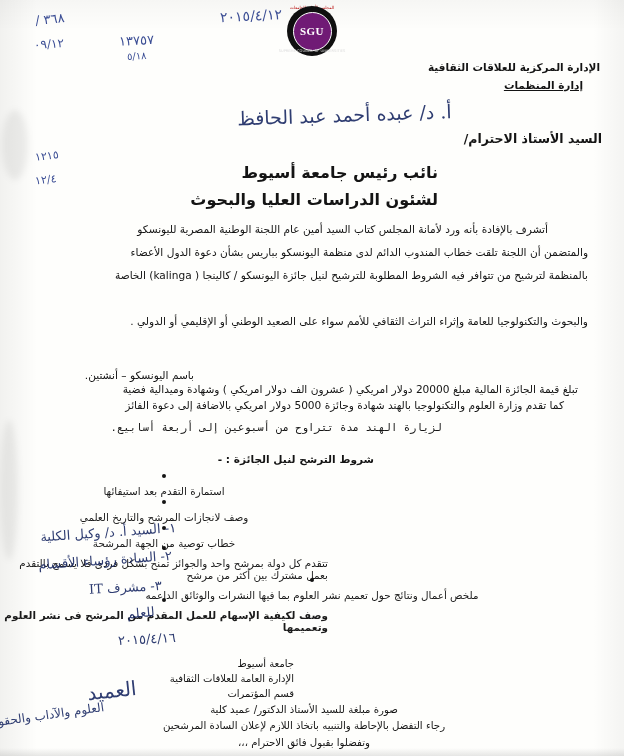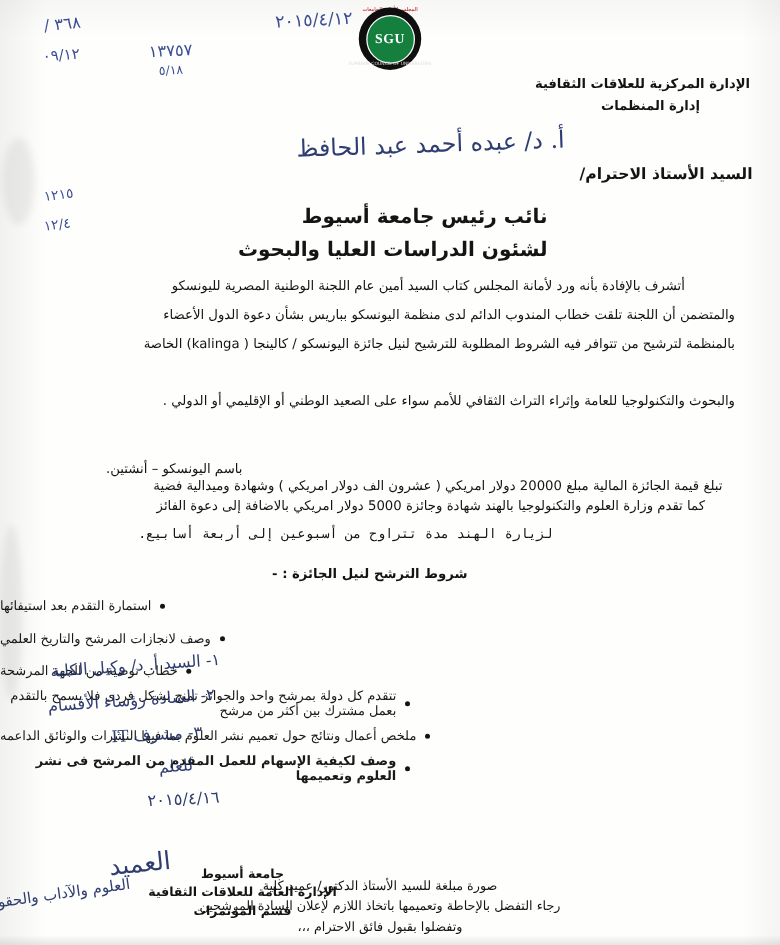--- a/index.html
+++ b/index.html
@@ -55,21 +55,21 @@
     justify-content: center;
   }
   .logo-seal .inner {
     width: 37px;
     height: 37px;
     border-radius: 50%;
     border: 1px solid #fff;
     display: flex;
     align-items: center;
     justify-content: center;
-    background: #15803d;
+    background: #701a75;
   }
   .logo-seal .sgu {
     color: #fff;
     font-size: 11px;
     font-weight: bold;
     letter-spacing: .5px;
     font-family: "Liberation Serif", serif;
   }
   .logo-arc-top {
     position: absolute;
@@ -96,21 +96,21 @@
     position: absolute;
     right: 24px;
     font-size: 10.5px;
     font-weight: bold;
     color: #141414;
     direction: rtl;
     white-space: nowrap;
     text-align: right;
   }
   .hdr-1 { top: 61px; }
-  .hdr-2 { top: 79px; right: 64px; }
+  .hdr-2 { top: 79px; right: 41px; text-decoration: underline; }
 
   
   .hw {
     position: absolute;
     color: #2b3f8c;
     font-family: "DejaVu Serif", serif;
     direction: rtl;
     white-space: nowrap;
     opacity: .92;
     transform-origin: right center;
@@ -138,41 +138,40 @@
     font-size: 10.6px;
     line-height: 1.35;
   }
   .bullets {
     position: absolute;
     direction: rtl;
     font-size: 10.4px;
   }
   .bullet-row {
     display: flex;
+    flex-direction: column;
     align-items: center;
-    justify-content: flex-end;
+    justify-content: center;
     gap: 7px;
     height: 26px;
   }
   .bullet-dot {
     width: 4px;
     height: 4px;
     border-radius: 50%;
     background: #141414;
     flex: 0 0 auto;
   }
   .footer-block {
     position: absolute;
     direction: rtl;
     font-size: 10px;
     line-height: 1.5;
-    font-weight: bold;
-    color: #141414;
-    text-align: center;
-    margin-top: 36px;
+    font-weight: normal;
+    color: #141414;
   }
   .footer-note {
     position: absolute;
     direction: rtl;
     font-size: 10.2px;
     line-height: 1.6;
     color: #141414;
     text-align: center;
   }
   .bottom-cut {
@@ -266,21 +265,21 @@
   <div class="hw hw-ink-dark" style="top:630px; right:448px; font-size:13px; transform: rotate(-3deg);">٢٠١٥/٤/١٦</div>
 
   <div class="footer-block" style="top:656px; right:330px; width:200px;">
     <div>جامعة أسيوط</div>
     <div>الإدارة العامة للعلاقات الثقافية</div>
     <div>قسم المؤتمرات</div>
   </div>
 
   <div class="footer-note" style="top:702px; right:120px; width:400px;">
     <div>صورة مبلغة للسيد الأستاذ الدكتور/ عميد كلية</div>
-    <div>رجاء التفضل بالإحاطة وتعميمها باتخاذ اللازم لإعلان السادة المرشحين</div>
+    <div>رجاء التفضل بالإحاطة والتنبيه باتخاذ اللازم لإعلان السادة المرشحين</div>
     <div>وتفضلوا بقبول فائق الاحترام ،،،</div>
   </div>
 
   <div class="hw hw-ink-dark" style="top:676px; right:488px; font-size:20px; transform: rotate(-6deg);">العميد</div>
   <div class="hw hw-ink-dark" style="top:700px; right:520px; font-size:12px; transform: rotate(-8deg);">العلوم والآداب والحقوق والتمريض</div>
 
   <div class="edge-smudge" style="left:2px; top:110px; width:26px; height:70px;"></div>
   <div class="edge-smudge" style="left:0px; top:420px; width:18px; height:140px;"></div>
   <div class="bottom-cut"></div>
 </div>

